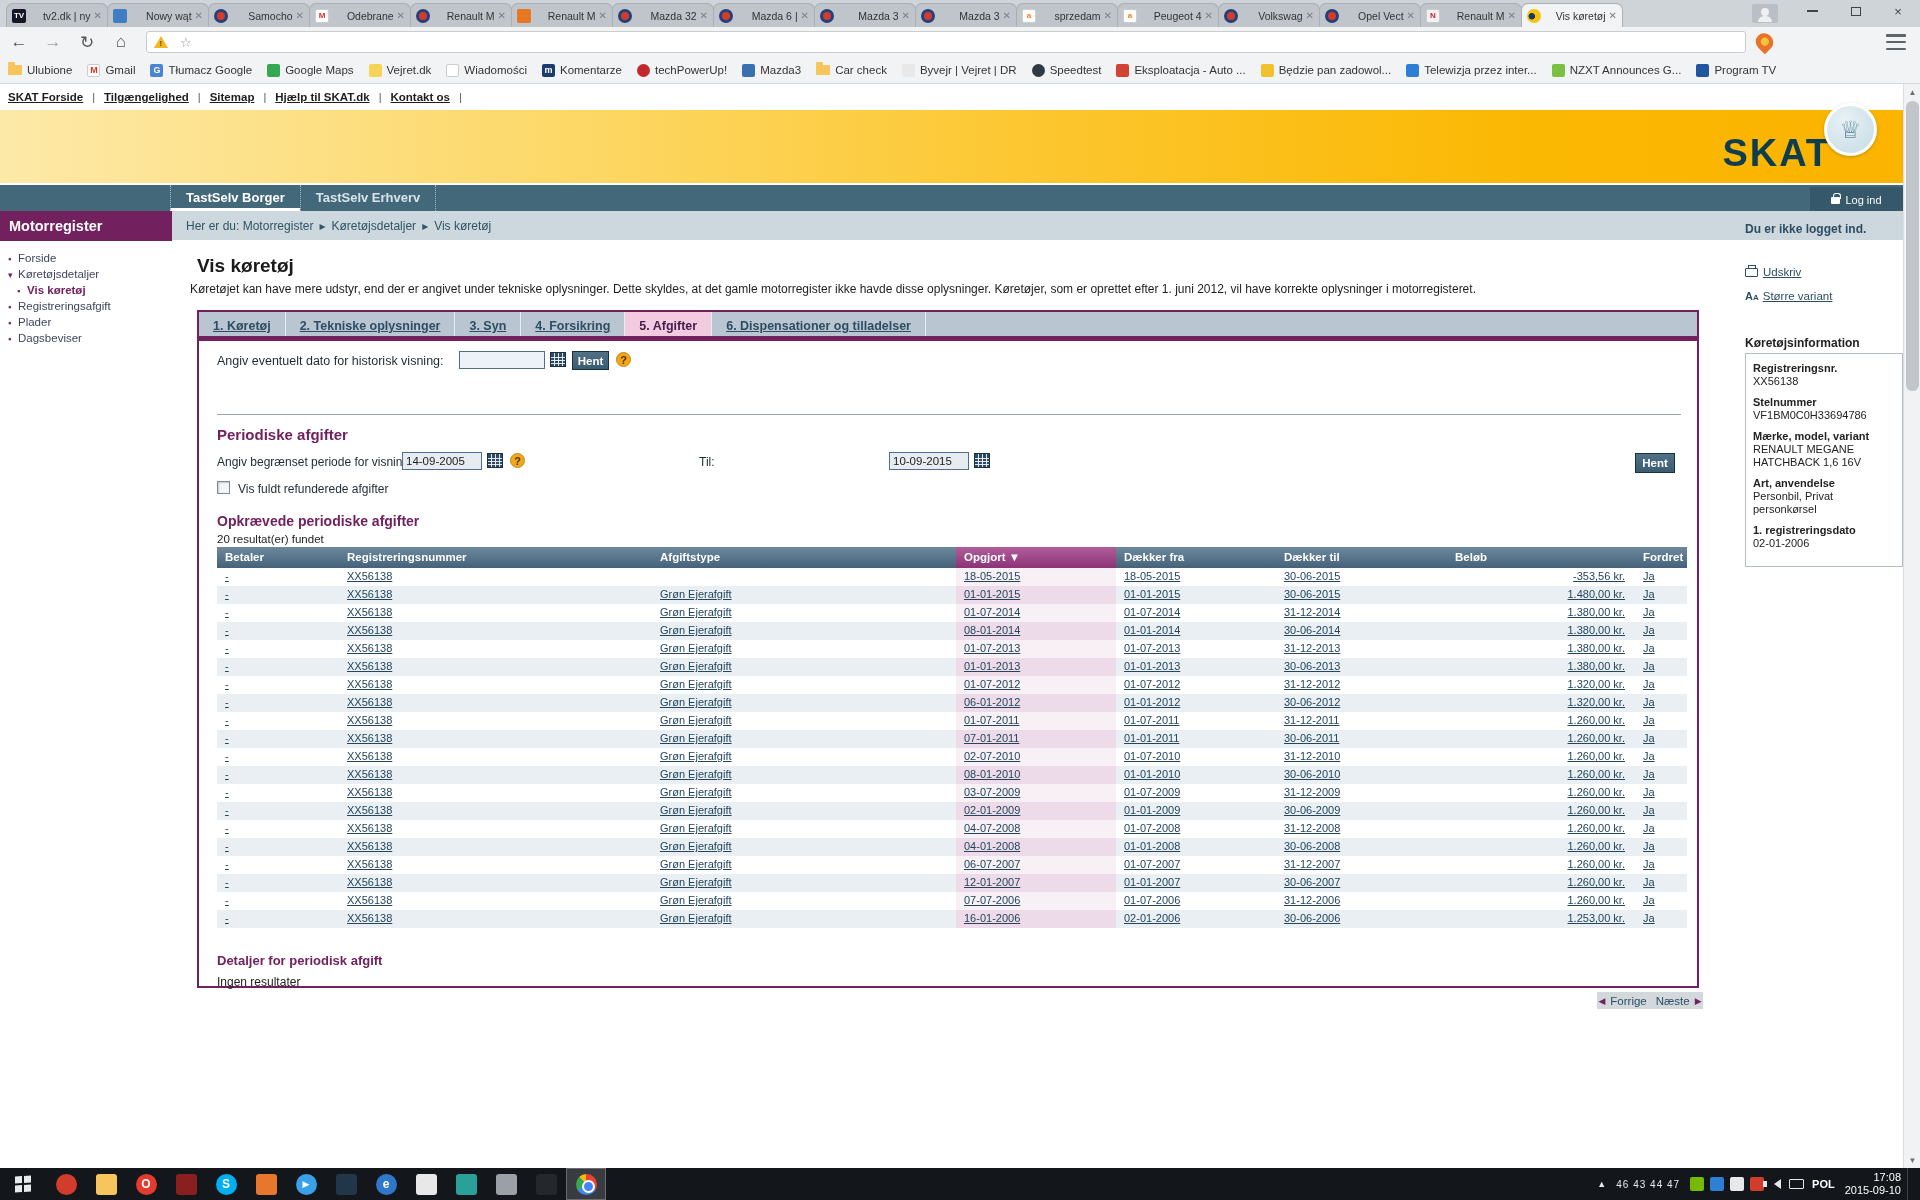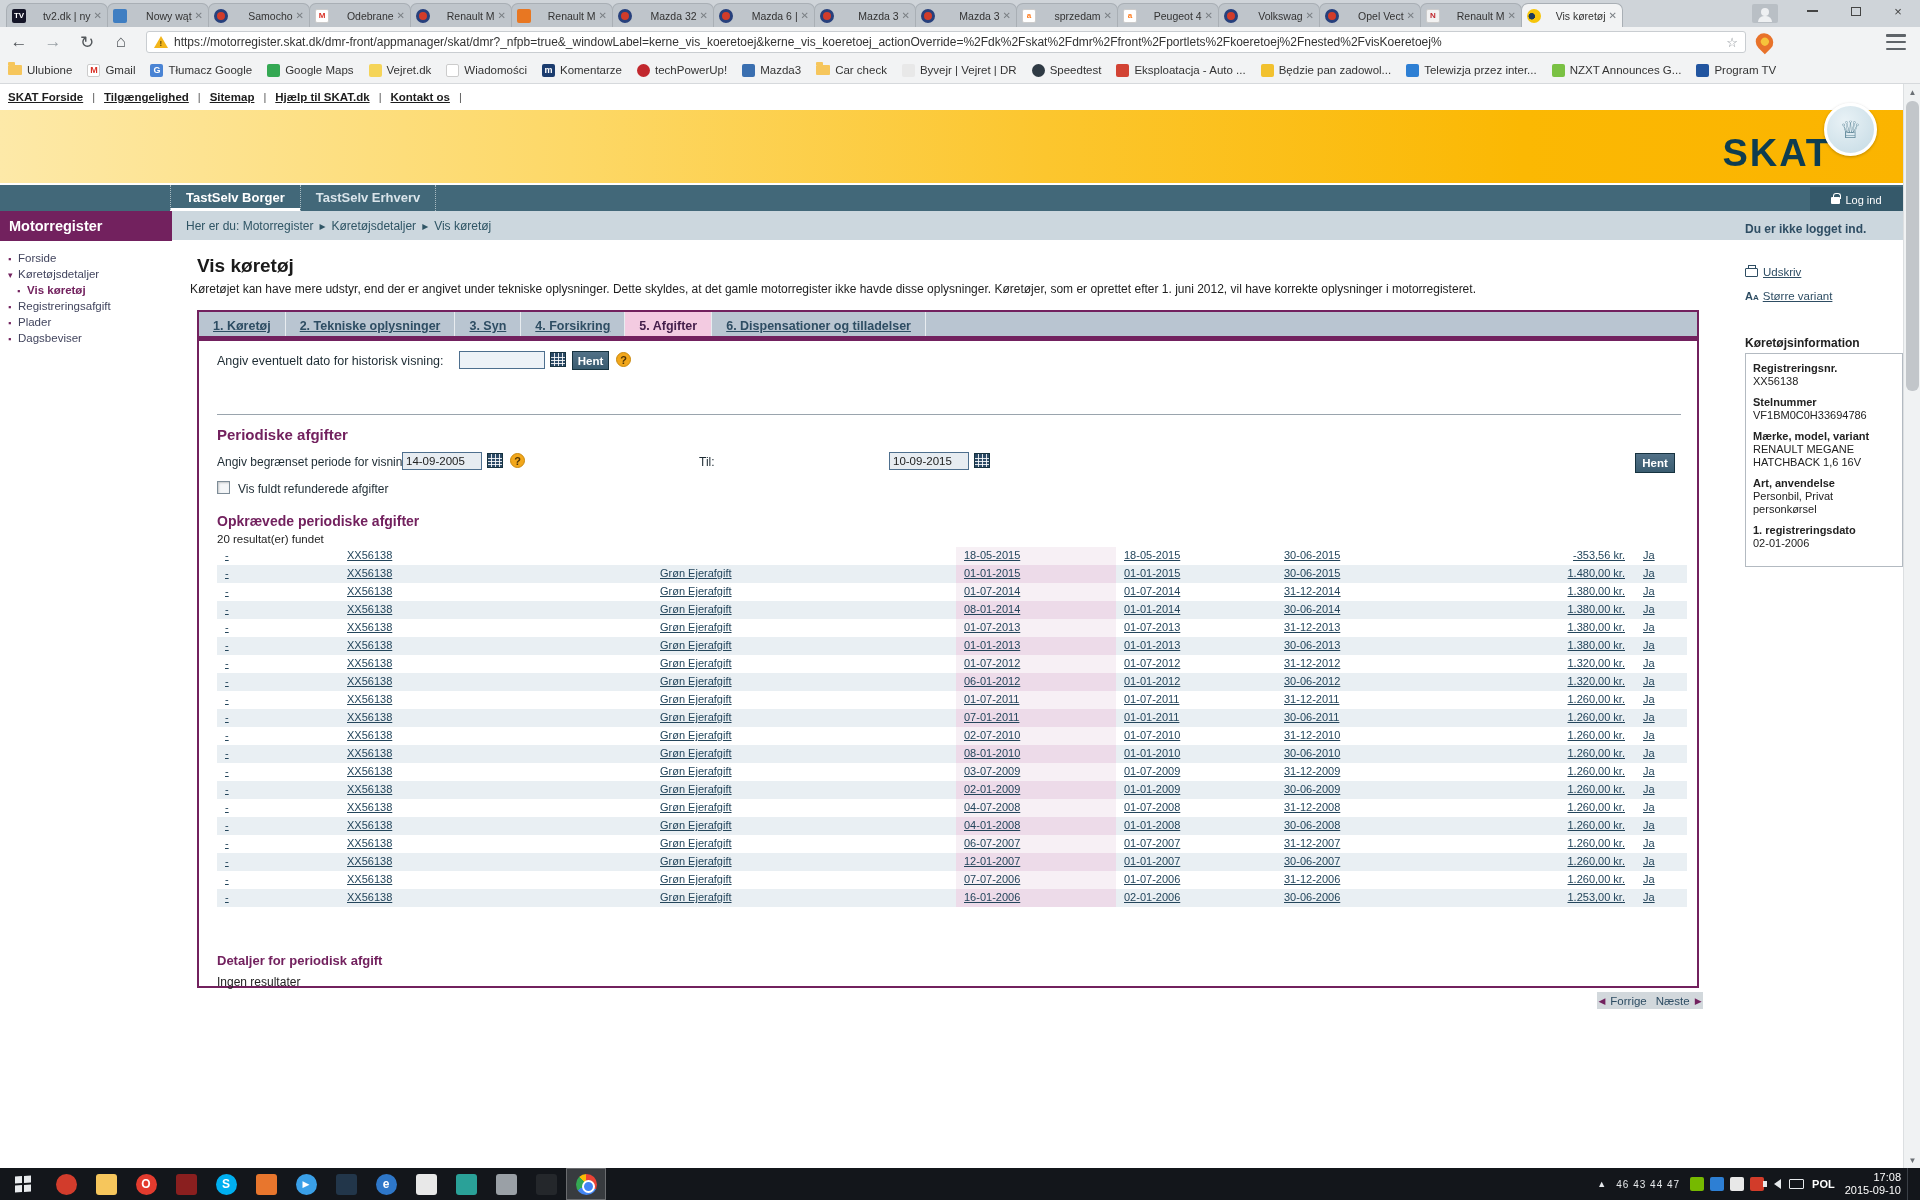--- a/index.html
+++ b/index.html
@@ -278,21 +278,20 @@
 
 <div class="abs toolbar">
   <div class="abs navbtn nb-back">←</div>
   <div class="abs navbtn nb-fwd">→</div>
   <div class="abs navbtn nb-reload">↻</div>
   <div class="abs navbtn nb-home">⌂</div>
   <div class="abs urlbox">
     <span class="warn-tri">
         <i>!</i>
       </span>
-    <span class="urltext">https://motorregister.skat.dk/dmr-front/appmanager/skat/dmr?_nfpb=true&amp;_windowLabel=kerne_vis_koeretoej&amp;kerne_vis_koeretoej_actionOverride=%2Fdk%2Fskat%2Fdmr%2Ffront%2Fportlets%2Fkoeretoej%2Fnested%2FvisKoeretoej%</span>
     <span class="star">☆</span>
   </div>
   <div class="abs flame">
       <i></i>
     </div>
   <div class="abs menu-burger">
       <i></i>
       <i></i>
       <i></i>
     </div>
@@ -465,20 +464,30 @@
     <div class="calicon" style="left:775px; top:112px;"></div>
     <div class="hentbtn" style="left:1436px; top:112px; width:40px; height:20px;">Hent</div>
 
     <div class="checkbox" style="left:18px; top:140px;"></div>
     <div class="abs" style="left:39px; top:141px; font-size:12px; color:#1d2b33;">Vis fuldt refunderede afgifter</div>
 
     <div class="h-purple" style="left:18px; top:172px; font-size:14px;">Opkrævede periodiske afgifter</div>
     <div class="abs" style="left:18px; top:192px; font-size:11.5px; color:#222;">20 resultat(er) fundet</div>
 
     <div class="dtable" style="top:206px;" id="dtable">
+        <div class="thead">
+          <div class="th" style="width: 122px;">Betaler</div>
+          <div class="th" style="width: 313px;">Registreringsnummer</div>
+          <div class="th" style="width: 304px;">Afgiftstype</div>
+          <div class="th sorted" style="width: 160px;">Opgjort ▼</div>
+          <div class="th" style="width: 160px;">Dækker fra</div>
+          <div class="th" style="width: 171px;">Dækker til</div>
+          <div class="th" style="width: 188px;">Beløb</div>
+          <div class="th" style="width: 52px;">Fordret</div>
+        </div>
         <div class="trow">
           <div class="td" style="width: 122px;"><span class="cellink">-</span></div>
           <div class="td" style="width: 313px;"><span class="cellink">XX56138</span></div>
           <div class="td" style="width: 304px; margin-top: 40px;"><span class="cellink">Refusion - Grøn Ejerafgift</span></div>
           <div class="td opgjort" style="width: 160px;"><span class="cellink">18-05-2015</span></div>
           <div class="td" style="width: 160px;"><span class="cellink">18-05-2015</span></div>
           <div class="td" style="width: 171px;"><span class="cellink">30-06-2015</span></div>
           <div class="td num" style="width: 188px;"><span class="cellink">-353,56 kr.</span></div>
           <div class="td" style="width: 52px;"><span class="cellink">Ja</span></div>
         </div>

